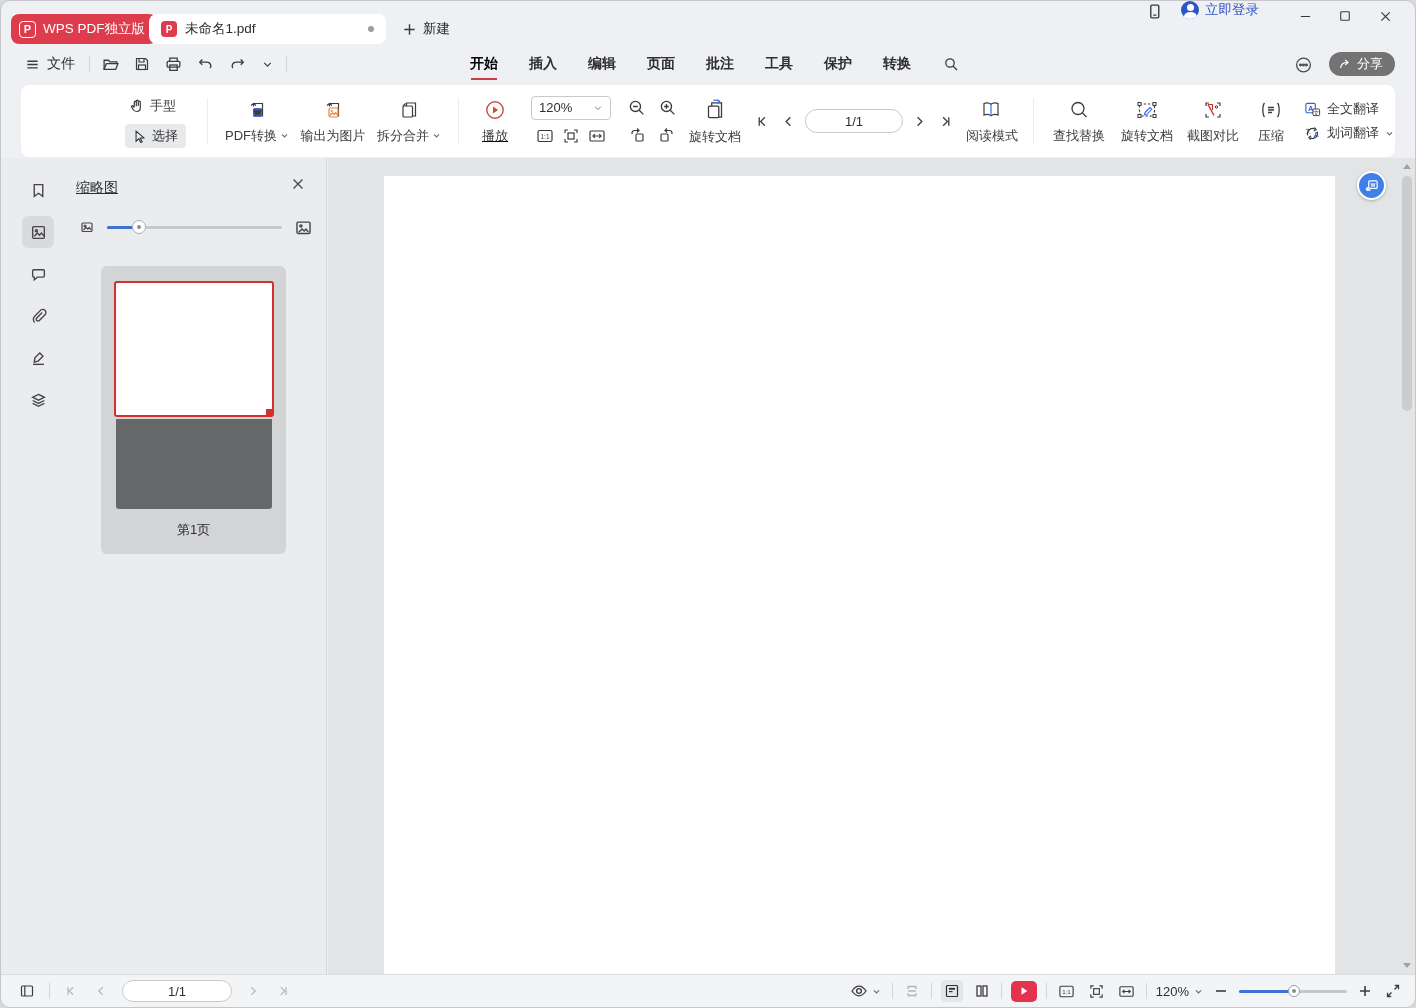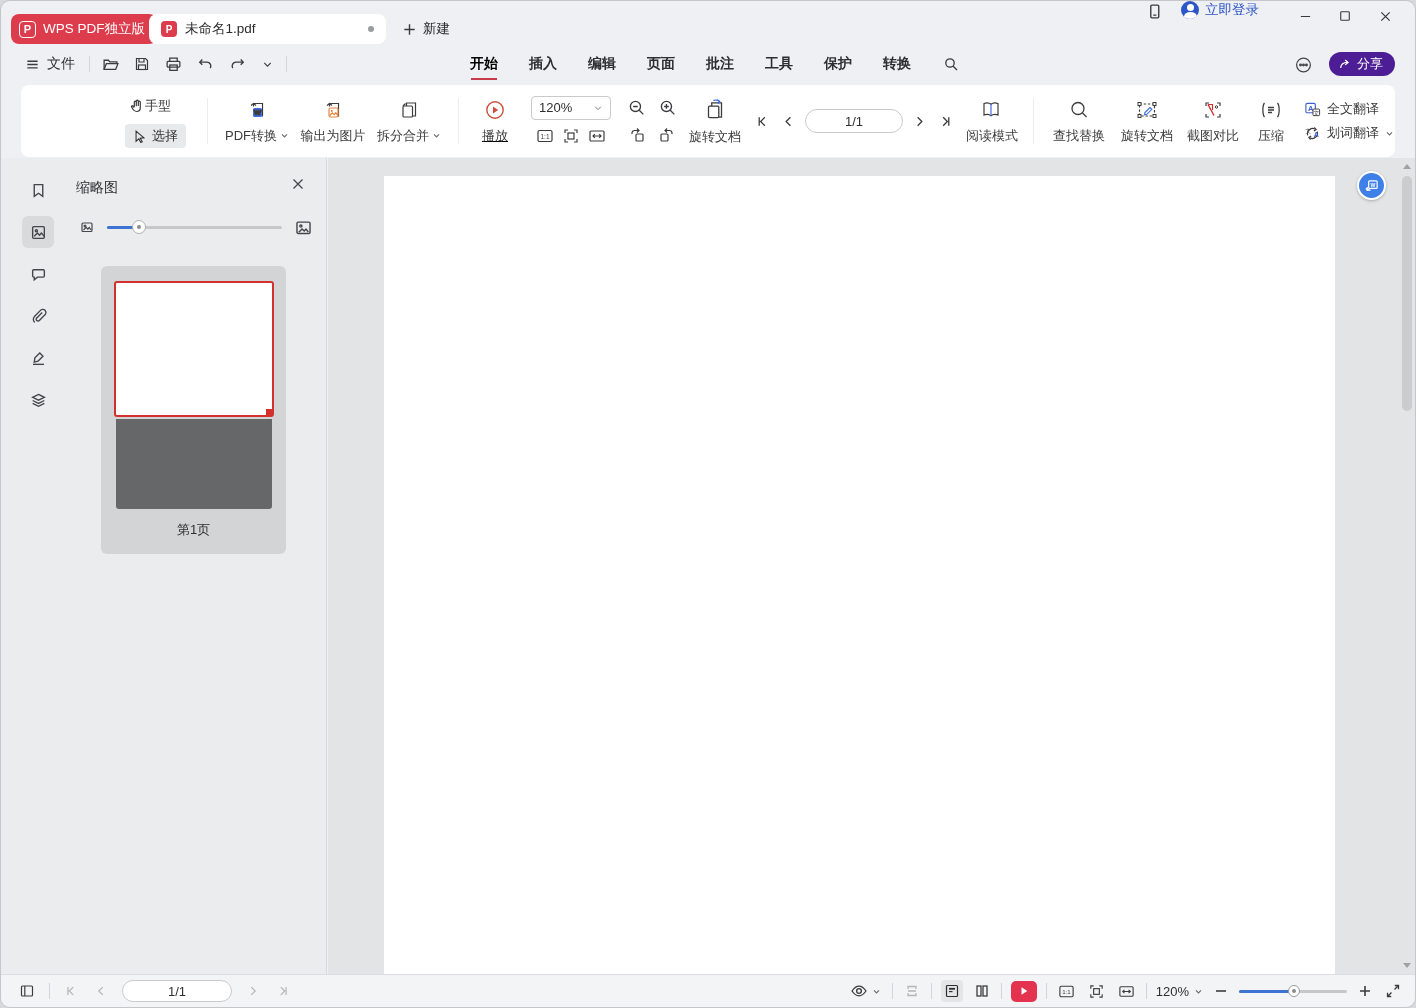--- a/index.html
+++ b/index.html
@@ -33,49 +33,49 @@
   .menubar { position:absolute; top:46px; left:0; right:0; height:37px; }
   .mb-left { position:absolute; left:20px; top:0; height:34px; display:flex; align-items:center; gap:10px; }
   .file-btn { display:flex; align-items:center; gap:7px; font-size:14px; color:#2e2e30; padding:0 4px; }
   .qat { display:flex; align-items:center; gap:11px; color:#46464a; }
   .vsep { width:1px; height:16px; background:#d4d5d8; }
   .mb-center { position:absolute; left:468px; top:0; height:34px; display:flex; align-items:center; gap:29px; }
   .mtab { font-size:14px; color:#2e2e30; position:relative; padding:6px 1px;font-weight:bold; }
   .mtab.active { color:#000000; font-weight:bold; }
   .mtab.active::after { content:""; position:absolute; left:2px; right:2px; bottom:-1px; height:2px; background:#c8394a; }
   .mb-right { position:absolute; right:20px; top:0; height:34px; display:flex; align-items:center; gap:14px; }
-  .share-btn { height:24px; padding:0 12px 0 9px; background:#4c1d95; border-radius:12px; color:#fff;
+  .share-btn { height:24px; padding:0 12px 0 9px; background:#737373; border-radius:12px; color:#fff;
     font-size:13px; display:flex; align-items:center; gap:5px; }
 
   
   .toolbar { position:absolute; top:84px; left:20px; right:20px; height:72px; background:#fff;
     border-radius:8px; display:flex; align-items:center; padding-left:104px; }
   .tsep { width:1px; height:46px; background:#ececee; margin:0 10px; flex:none; }
   .tcol { display:flex; flex-direction:column; align-items:center; justify-content:center; gap:5px; flex:none; }
   .trow { display:flex; align-items:center; justify-content:center; gap:4px; }
   .tlabel { font-size:13px; color:#3b3b3d; white-space:nowrap; display:flex; align-items:center; gap:3px; }
   .muted, .muted .tlabel { color:#b4b5b7; }
   .stack { display:flex; flex-direction:column; gap:6px; align-items:flex-start; }
   .mode-pill { display:flex; align-items:center; gap:5px; background:#e8e9eb; border-radius:4px;
     padding:3px 8px; font-size:13px; color:#2f2f31; }
-  .mode-item { display:flex; align-items:center; font-size:13px; padding:3px 4px; }
+  .mode-item { display:flex; align-items:center; gap:5px; font-size:13px; padding:3px 4px; }
   .zoom-select { width:80px; height:24px; border:1px solid #c9cacc; border-radius:4px; display:flex;
     align-items:center; padding:0 7px; font-size:13px; color:#2f2f31; justify-content:space-between; background:#fff; }
   .page-input { width:98px; height:24px; border:1px solid #c9cacc; border-radius:12px; text-align:center;
     font-size:13px; color:#2f2f31; background:#fff; font-family:inherit; }
   .ibtn { display:flex; align-items:center; justify-content:center; padding:2px; color:#3c3c3e; }
   .trans-row { display:flex; align-items:center; gap:6px; font-size:13px; color:#3b3b3d; }
 
   
   .main { position:absolute; top:157px; left:0; right:0; bottom:33px; }
   .left-pane { position:absolute; left:0; top:0; bottom:0; width:326px; background:#eaecee; border-right:1px solid #d7d8da; }
   .rail { position:absolute; left:18px; top:16px; width:38px; display:flex; flex-direction:column; align-items:center; gap:10px; }
   .rail-btn { width:32px; height:32px; border-radius:6px; display:flex; align-items:center; justify-content:center; color:#46464a; }
   .rail-btn.active { background:#d8dadc; }
-  .panel-title { position:absolute; left:75px; top:21px; font-size:14px; color:#2f2f31; }
+  .panel-title { position:absolute; left:75px; top:21px; font-size:14px; color:#2f2f31;text-decoration:underline; }
   .panel-close { position:absolute; left:290px; top:19px; color:#45454a; }
   .sliderband { position:absolute; left:78px; top:60px; width:234px; height:18px; display:flex; align-items:center; }
   .slide-track { position:relative; height:3px; border-radius:2px; background:#c7c8ca; flex:1; margin:0 12px; }
   .slide-fill { position:absolute; left:0; top:0; bottom:0; width:18%; background:#3f73d2; border-radius:2px; }
   .slide-thumb { position:absolute; left:18%; top:50%; transform:translate(-50%,-50%); width:14px; height:14px;
     background:#fff; border:1px solid #aeafb1; border-radius:50%; display:flex; align-items:center; justify-content:center; }
   .slide-thumb::after { content:""; width:4px; height:4px; border-radius:50%; background:#8b8c8e; }
   .thumb-card { position:absolute; left:100px; top:108px; width:185px; height:288px; background:#d3d4d5; border-radius:6px; }
   .thumb-img { position:absolute; left:13px; top:15px; width:160px; height:228px; }
   .thumb-white { position:absolute; left:0; top:0; width:160px; height:136px; background:#fff;

